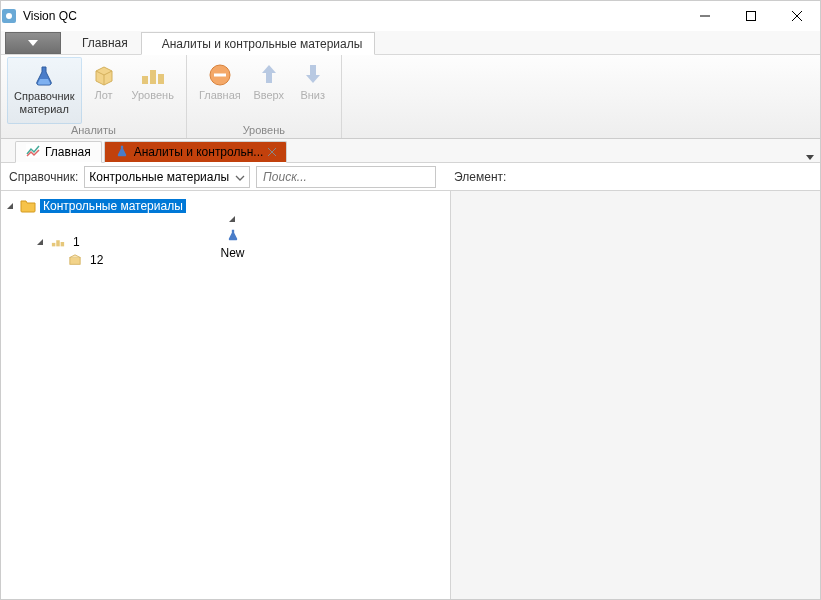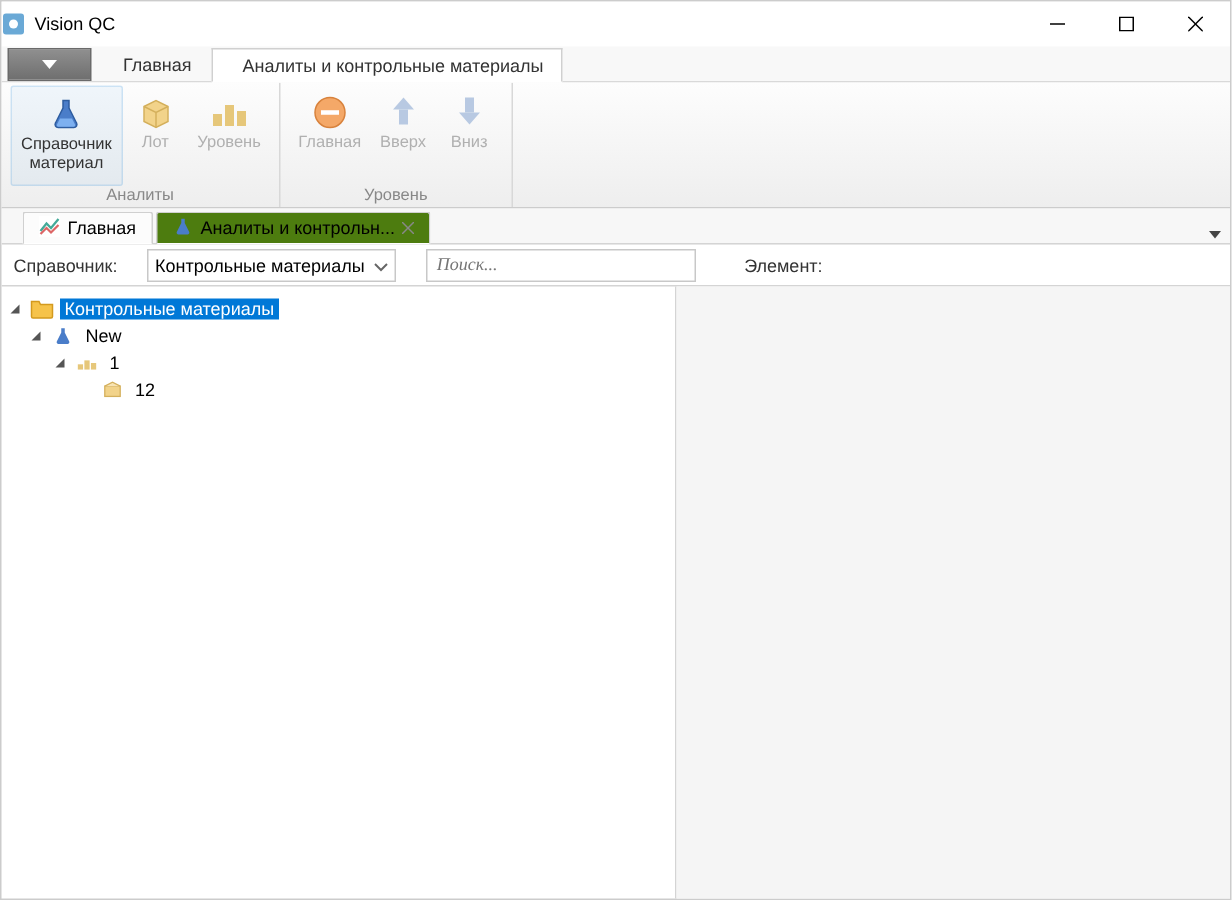--- a/index.html
+++ b/index.html
@@ -22,42 +22,42 @@
 .group-btns { display: flex; flex: 1; }
 .group-label { font-size: 11px; color: #888; padding-bottom: 2px; }
 .rb { display: flex; flex-direction: column; align-items: center; justify-content: flex-start; width: auto; min-width: 44px; padding: 4px 6px 0; cursor: default; }
 .rb.disabled { color: #b0b0b0; }
 .rb .icn { height: 28px; display: flex; align-items: center; justify-content: center; }
 .rb .lbl { font-size: 11px; color: #333; text-align: center; line-height: 13px; }
 .rb.disabled .lbl { color: #b0b0b0; }
 .rb.active { background: rgba(0,120,215,0.05); border: 1px solid rgba(0,120,215,0.15); border-radius: 2px; }
 
 .doc-tabs { height: 24px; background: #f7f7f7; border-bottom: 1px solid #d4d4d4; display: flex; align-items: flex-end; padding-left: 14px; position: relative; }
-.dtab { height: 22px; padding: 0 10px; display: flex; align-items: center; gap: 5px; font-size: 12px; border: 1px solid #d0d0d0; background: #4d7c0f; border-bottom: 1px solid #fff; margin-bottom: -1px; border-radius: 2px 2px 0 0; }
+.dtab { height: 22px; padding: 0 10px; display: flex; align-items: center; gap: 5px; font-size: 12px; border: 1px solid #d0d0d0; background: #c2410c; border-bottom: 1px solid #fff; margin-bottom: -1px; border-radius: 2px 2px 0 0; }
 .dtab.inactive { background: #fcfcfc; }
 .dtab .x { color: #888; width: 8px; height: 8px; }
 .doc-tabs .menu-arrow { position: absolute; right: 6px; top: 8px; }
 
-.toolbar { height: 28px; border-bottom: 1px solid #d4d4d4; display: flex; align-items: center; padding: 0 8px; gap: 20px; font-size: 12px; }
+.toolbar { height: 28px; border-bottom: 1px solid #d4d4d4; display: flex; align-items: center; padding: 0 8px; gap: 6px; font-size: 12px; }
 .toolbar .lbl { color: #333; }
 .combo { height: 22px; border: 1px solid #c8c8c8; display: flex; align-items: center; padding: 0 4px; gap: 6px; background: #fff; }
 .combo .val { font-size: 12px; }
 .combo .chev { width: 10px; height: 10px; }
 .search { height: 22px; border: 1px solid #c8c8c8; background: #fff; display: flex; align-items: center; padding: 0 6px; width: 180px; }
-.search input { border: none; outline: none; width: 100%; font-size: 12px; font-style: italic; color: #888; font-family: Liberation Serif, serif; }
+.search input { border: none; outline: none; width: 100%; font-size: 12px; font-style: italic; color: #888; }
 .toolbar-r { margin-left: 12px; font-size: 12px; color: #333; }
 
 .content { display: flex; height: calc(600px - 30px - 24px - 84px - 24px - 28px); }
 .tree { width: 450px; border-right: 1px solid #d4d4d4; padding: 6px 4px; font-size: 12px; }
 .tnode { display: flex; align-items: center; height: 18px; gap: 4px; }
 .tnode .exp { width: 11px; height: 11px; display: inline-flex; align-items: center; justify-content: center; }
 .tnode .ticon { width: 16px; height: 16px; display: inline-flex; align-items: center; justify-content: center; }
 .tnode .tlbl { padding: 0 3px; }
 .tnode.selected .tlbl { background: #0078d7; color: #fff; }
-.ind1 { padding-left: 14px; }
+.ind1 { padding-left: 14px; flex-direction: column; }
 .ind2 { padding-left: 30px; }
 .ind3 { padding-left: 62px; }
 
 .panel { flex: 1; background: #f5f5f5; }
 </style>
 </head>
 <body>
 
 <div class="titlebar">
   <span class="app-icon">

